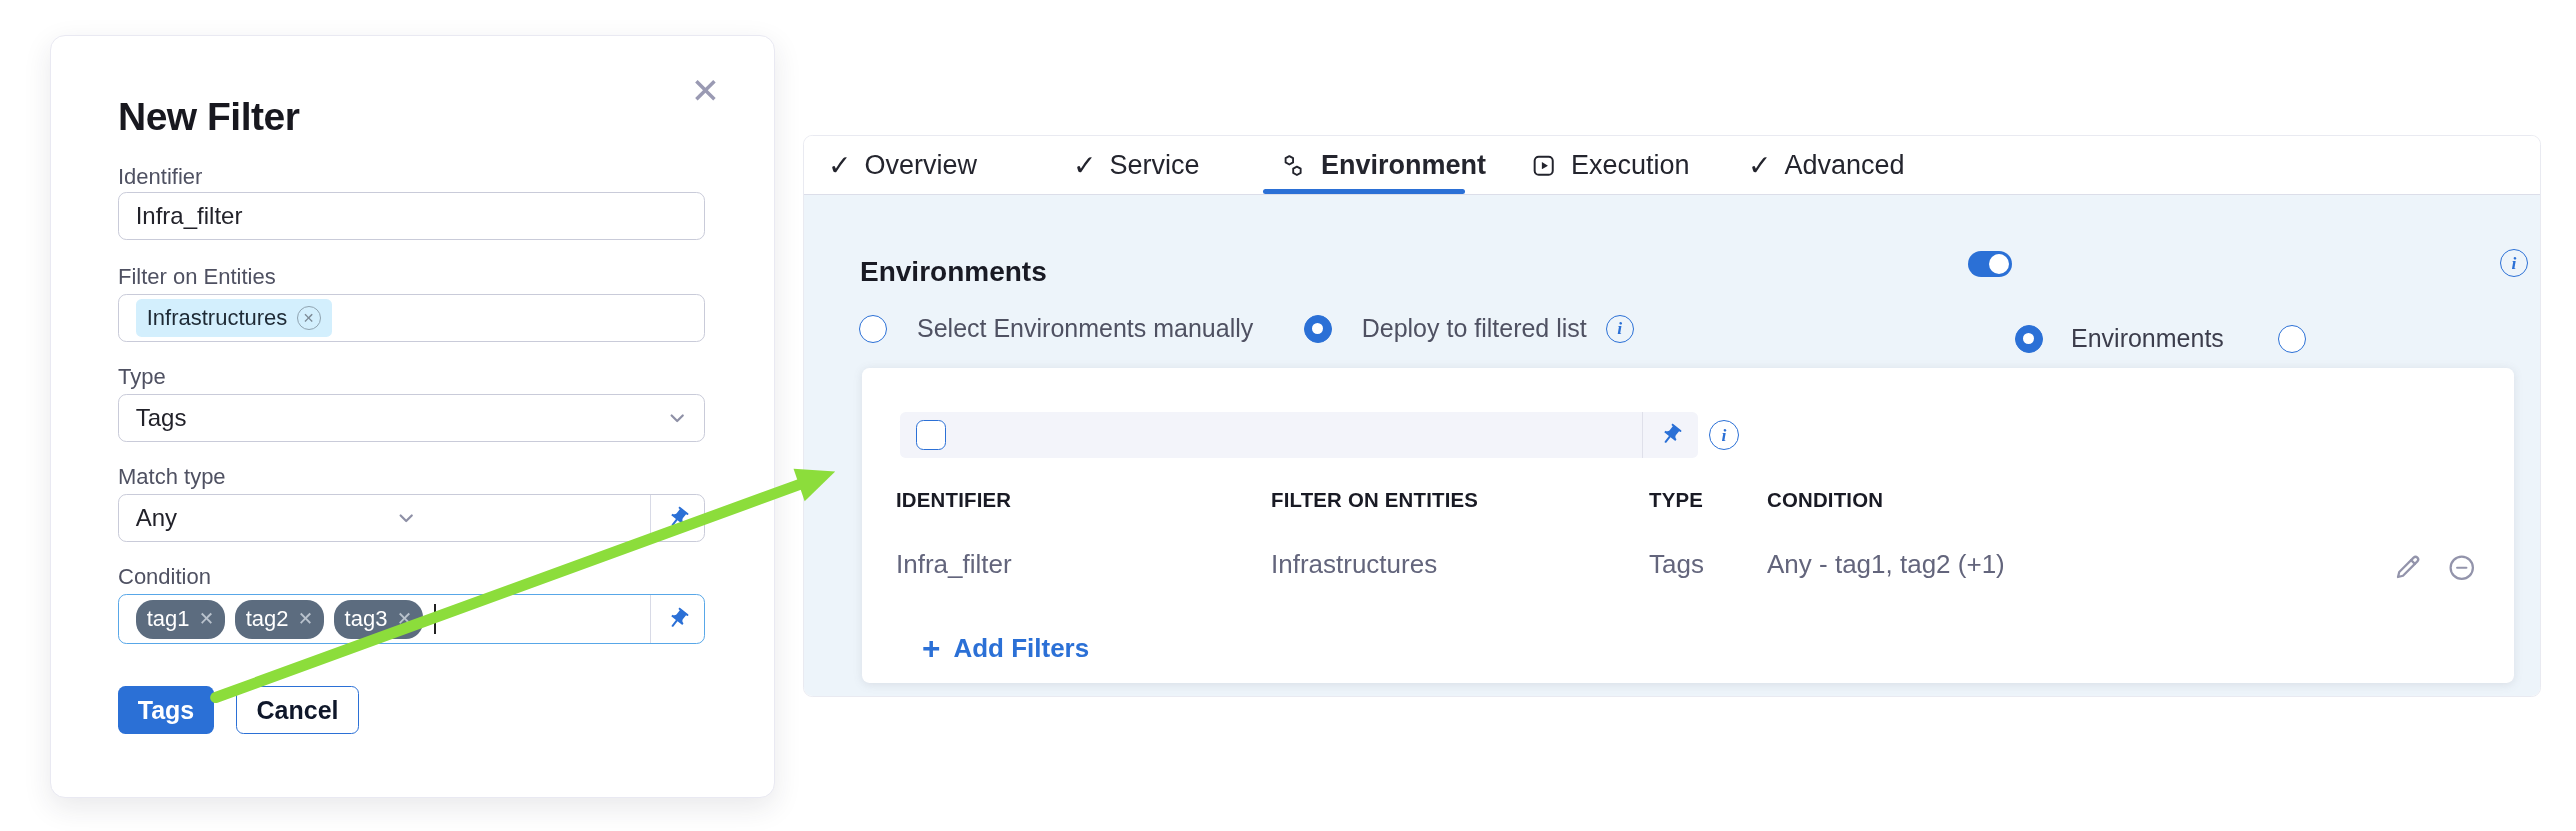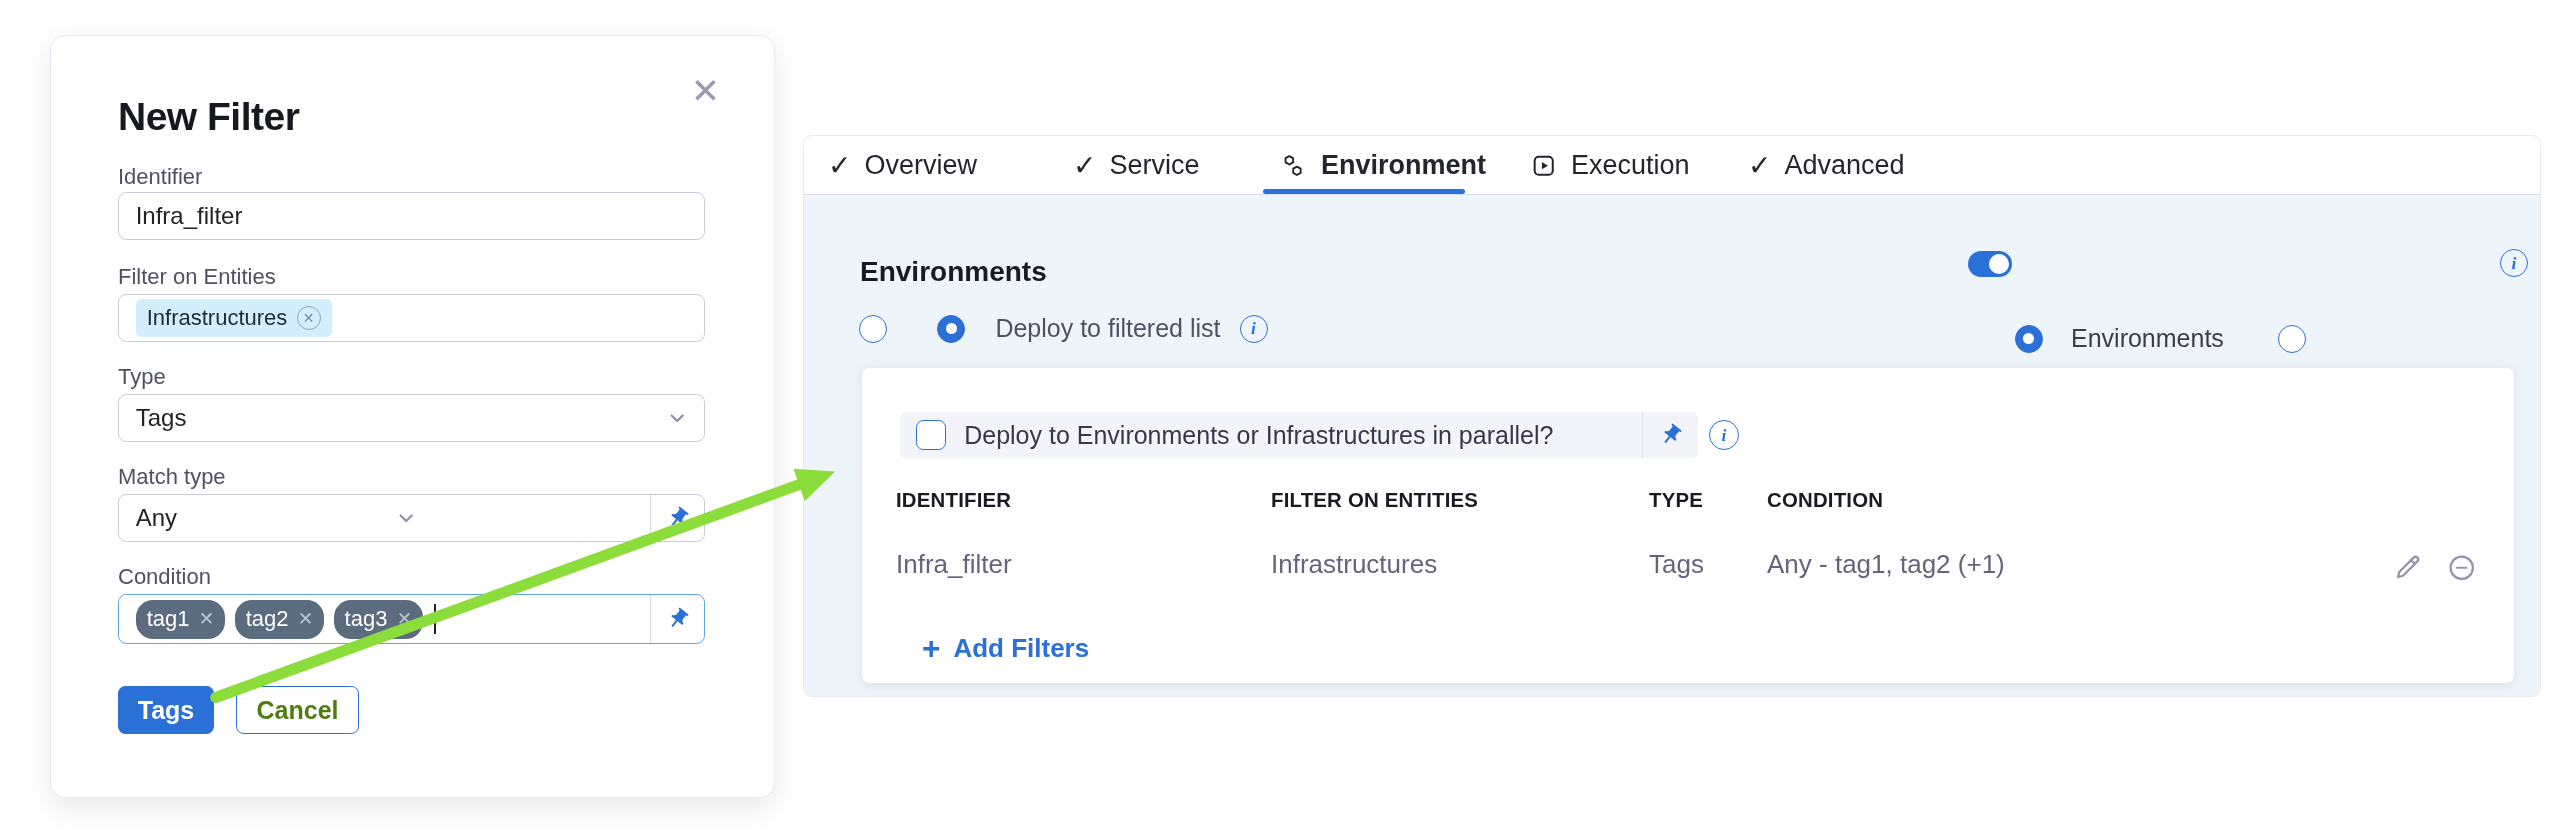--- a/index.html
+++ b/index.html
@@ -26,21 +26,21 @@
   .pin-seg svg { transform:rotate(38deg); }
   .cond-box { border:1.9px solid #58a7e8 !important; padding-right:0 !important; }
   .match-box { padding-right:0 !important; }
   .chip-dark { background:#5c6c7f; color:#fff; border-radius:17px; font-size:22px; padding:6.5px 11px;
                display:flex; align-items:center; gap:9.3px; margin-right:9.3px; }
   .chip-dark .x { color:#b9c2cd; font-size:18.5px; }
   .caret { width:1.9px; height:30px; background:#222; margin-left:1.9px; }
   .btn { position:absolute; height:48px; border-radius:7.4px; font-size:25px; font-weight:700;
          display:flex; align-items:center; justify-content:center; cursor:pointer; }
   .btn-save { left:67px; top:650px; width:96px; background:#2b70d6; color:#fff; }
-  .btn-cancel { left:185px; top:650px; width:123px; background:#fff; color:#4d7c0f; border:1.9px solid #2b70d6; }
+  .btn-cancel { left:185px; top:650px; width:123px; background:#fff; color:#0f172a; border:1.9px solid #2b70d6; }
 
   
   .panel { position:absolute; left:803px; top:135px; width:1738px; height:562px;
            background:#fff; border:0.9px solid #e9eaf1; border-radius:9.3px; overflow:hidden; }
   .tabbar { position:absolute; left:0; top:0; right:0; height:59px; background:#fff; border-bottom:0.9px solid #dcdee9; }
   .tab { position:absolute; top:0; height:59px; display:flex; align-items:center; gap:13px; font-size:27px; color:#24252e; cursor:pointer; }
   .tab .tick { font-size:28px; color:#23242d; font-weight:700; }
   .tab-underline { position:absolute; left:459px; bottom:0; width:202px; height:4.6px; background:#2b70d6; border-radius:2.8px; }
   .content { position:absolute; left:0; top:59px; right:0; bottom:0; background:#edf4fa; }
 
@@ -182,20 +182,21 @@
         <span>Advanced</span>
       </div>
       <div class="tab-underline"></div>
     </div>
 
     <div class="content">
       <div class="env-heading">Environments</div>
 
       <div class="radio-row" style="left:55px; top:119px; gap:30px">
         <span class="radio"></span>
+        <span>Select Environments manually</span>
         <span class="radio sel" style="margin-left:20.4px"></span>
         <span>Deploy to filtered list</span>
         <span class="info-i" style="margin-left:-11px">i</span>
       </div>
 
       <div class="toggle">
           <span class="knob"></span>
         </div>
       <div class="toggle-info">
           <span class="info-i">i</span>
@@ -203,21 +204,20 @@
 
       <div class="radio-row" style="left:1211px; top:129px; gap:28px; color:#3c3d4c">
         <span class="radio sel"></span>
         <span>Environments</span>
         <span class="radio" style="margin-left:26px"></span>
       </div>
 
       <div class="card">
         <div class="par-bar">
           <span class="checkbox"></span>
-          <span class="par-label">Deploy to Environments or Infrastructures in parallel?</span>
           <span class="par-pin">
             <svg width="24" height="24" viewBox="0 0 24 24" fill="#2b70d6">
                 <path d="M16 9V4h1c.55 0 1-.45 1-1s-.45-1-1-1H7c-.55 0-1 .45-1 1s.45 1 1 1h1v5c0 1.66-1.34 3-3 3v2h5.97v7l1 1 1-1v-7H19v-2c-1.66 0-3-1.34-3-3z"></path>
               </svg>
           </span>
         </div>
         <div class="par-info">
             <span class="info-i" style="width:30px;height:30px">i</span>
           </div>
 

